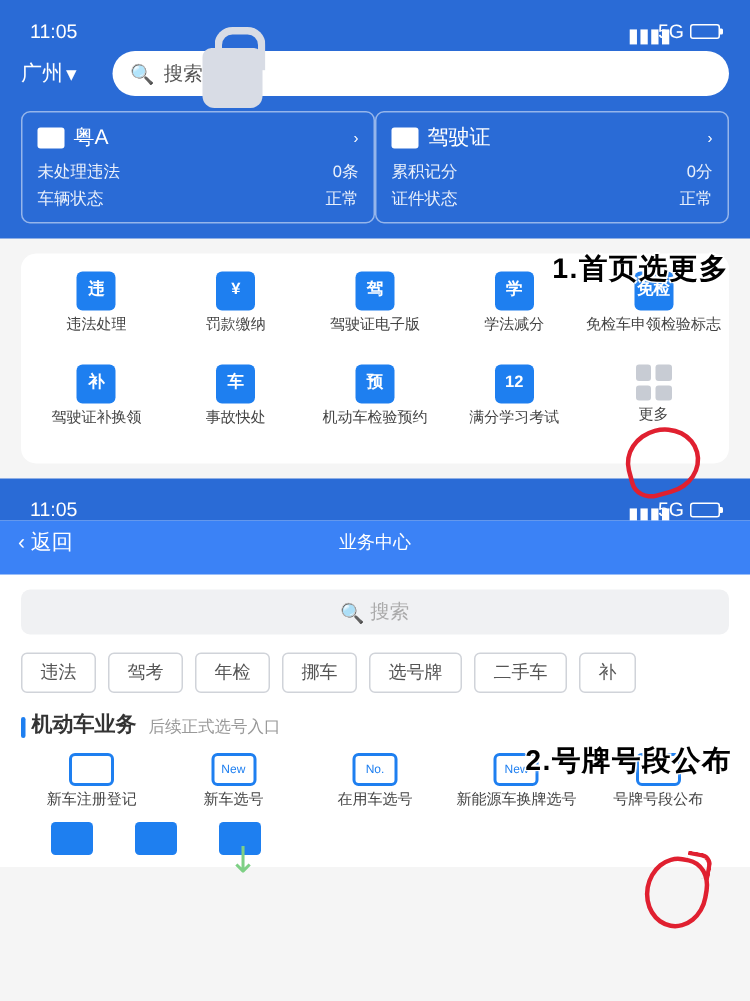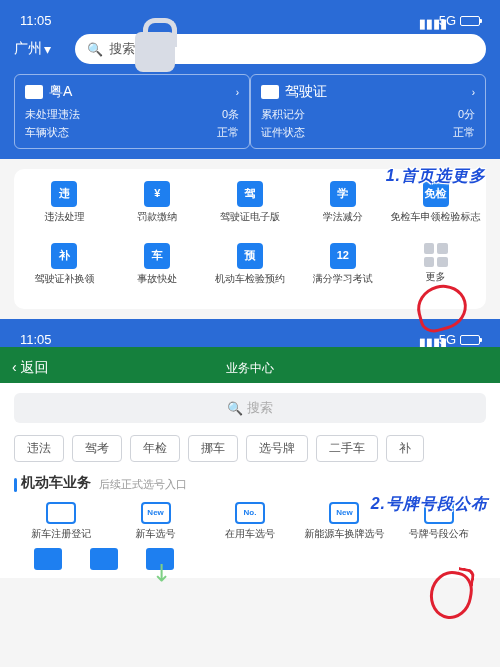--- a/index.html
+++ b/index.html
@@ -24,35 +24,35 @@
 .card-hd{display:flex;align-items:center;gap:6px;font-size:14px;margin-bottom:6px}
 .card-ic{width:18px;height:14px;background:#fff;border-radius:2px;position:relative}
 .card-row{display:flex;justify-content:space-between;font-size:11px;margin-top:3px;color:rgba(255,255,255,.9)}
 .grid-panel{background:#fff;margin:10px 14px;border-radius:10px;padding:12px 4px 8px;display:grid;grid-template-columns:repeat(5,1fr);gap:4px 0}
 .gi{display:flex;flex-direction:column;align-items:center;font-size:10px;color:#444;text-align:center;line-height:1.2;min-height:58px;gap:4px;cursor:pointer}
 .gi-ic{width:26px;height:26px;background:#1e7ff0;border-radius:4px;display:flex;align-items:center;justify-content:center;color:#fff;font-size:11px;font-weight:700}
 .gi-more{width:24px;height:24px;display:grid;grid-template-columns:1fr 1fr;gap:3px}
 .gi-more span{background:#c8ccd4;border-radius:2px}
 
 
-.back-row{display:flex;align-items:flex-end;padding:6px 12px;color:#fff;background:#15803d;position:relative;height:36px}
+.back-row{display:flex;align-items:flex-start;padding:6px 12px;color:#fff;background:#3b82f6;position:relative;height:36px}
 .back{font-size:14px}
 .title2{position:absolute;left:50%;transform:translateX(-50%);font-size:12px;font-weight:500}
 .body2{background:#fff;padding:10px 14px 0}
 .search2{background:#f0f1f3;border-radius:6px;height:30px;display:flex;align-items:center;justify-content:center;color:#aaa;font-size:13px;margin-bottom:12px}
 .tags{display:flex;flex-wrap:wrap;gap:8px;margin-bottom:12px}
 .tag{border:1px solid #d0d3d9;border-radius:4px;padding:4px 12px;font-size:12px;color:#555}
 .sec-hd{display:flex;align-items:flex-end;gap:4px;font-size:14px;font-weight:600;color:#333;margin-bottom:10px}
 .sec-hd::before{content:"";width:3px;height:14px;background:#1e7ff0;border-radius:2px}
 .grid2{display:grid;grid-template-columns:repeat(5,1fr);gap:4px 0}
 .g2i{display:flex;flex-direction:column;align-items:center;font-size:10px;color:#444;text-align:center;line-height:1.2;gap:4px;cursor:pointer}
-.g2-ic{width:30px;height:22px;border:2px solid #1e7ff0;border-radius:4px;display:flex;align-items:center;justify-content:center;color:#1e7ff0;font-size:8px;font-weight:700}
-
-
-.anno{position:absolute;font-size:16px;font-weight:700;color:#1d4ed8;text-shadow:-1px -1px 0 #fff,1px -1px 0 #fff,-1px 1px 0 #fff,1px 1px 0 #fff,0 0 3px #fff;font-style:italic;letter-spacing:1px;white-space:nowrap}
+.g2-ic{width:30px;height:22px;border:2px solid #1e7ff0;border-radius:4px;display:flex;align-items:center;justify-content:center;color:#1e7ff0;font-size:8px;font-weight:400}
+
+
+.anno{position:absolute;font-size:19px;font-weight:700;color:#000000;text-shadow:-1px -1px 0 #fff,1px -1px 0 #fff,-1px 1px 0 #fff,1px 1px 0 #fff,0 0 3px #fff;letter-spacing:1px;white-space:nowrap}
 .circle1{position:absolute;width:50px;height:45px;border:3px solid #e02030;border-radius:50% 50% 50% 30%;transform:rotate(-15deg)}
 .circle2{position:absolute;width:42px;height:48px;border:3px solid #e02030;border-radius:50% 40% 50% 50%;transform:rotate(10deg)}
 .circle2::after{content:"";position:absolute;top:-8px;right:-2px;width:14px;height:14px;border-top:3px solid #e02030;border-right:3px solid #e02030;border-radius:0 8px 0 0}
 .arrow-g{position:absolute;color:#7ed085;font-size:24px;transform:rotate(45deg)}
 .row3{display:flex;gap:28px;padding:8px 20px}
 .r3i{width:28px;height:22px;background:#1e7ff0;border-radius:3px}
 </style>
 </head>
 <body>
 

